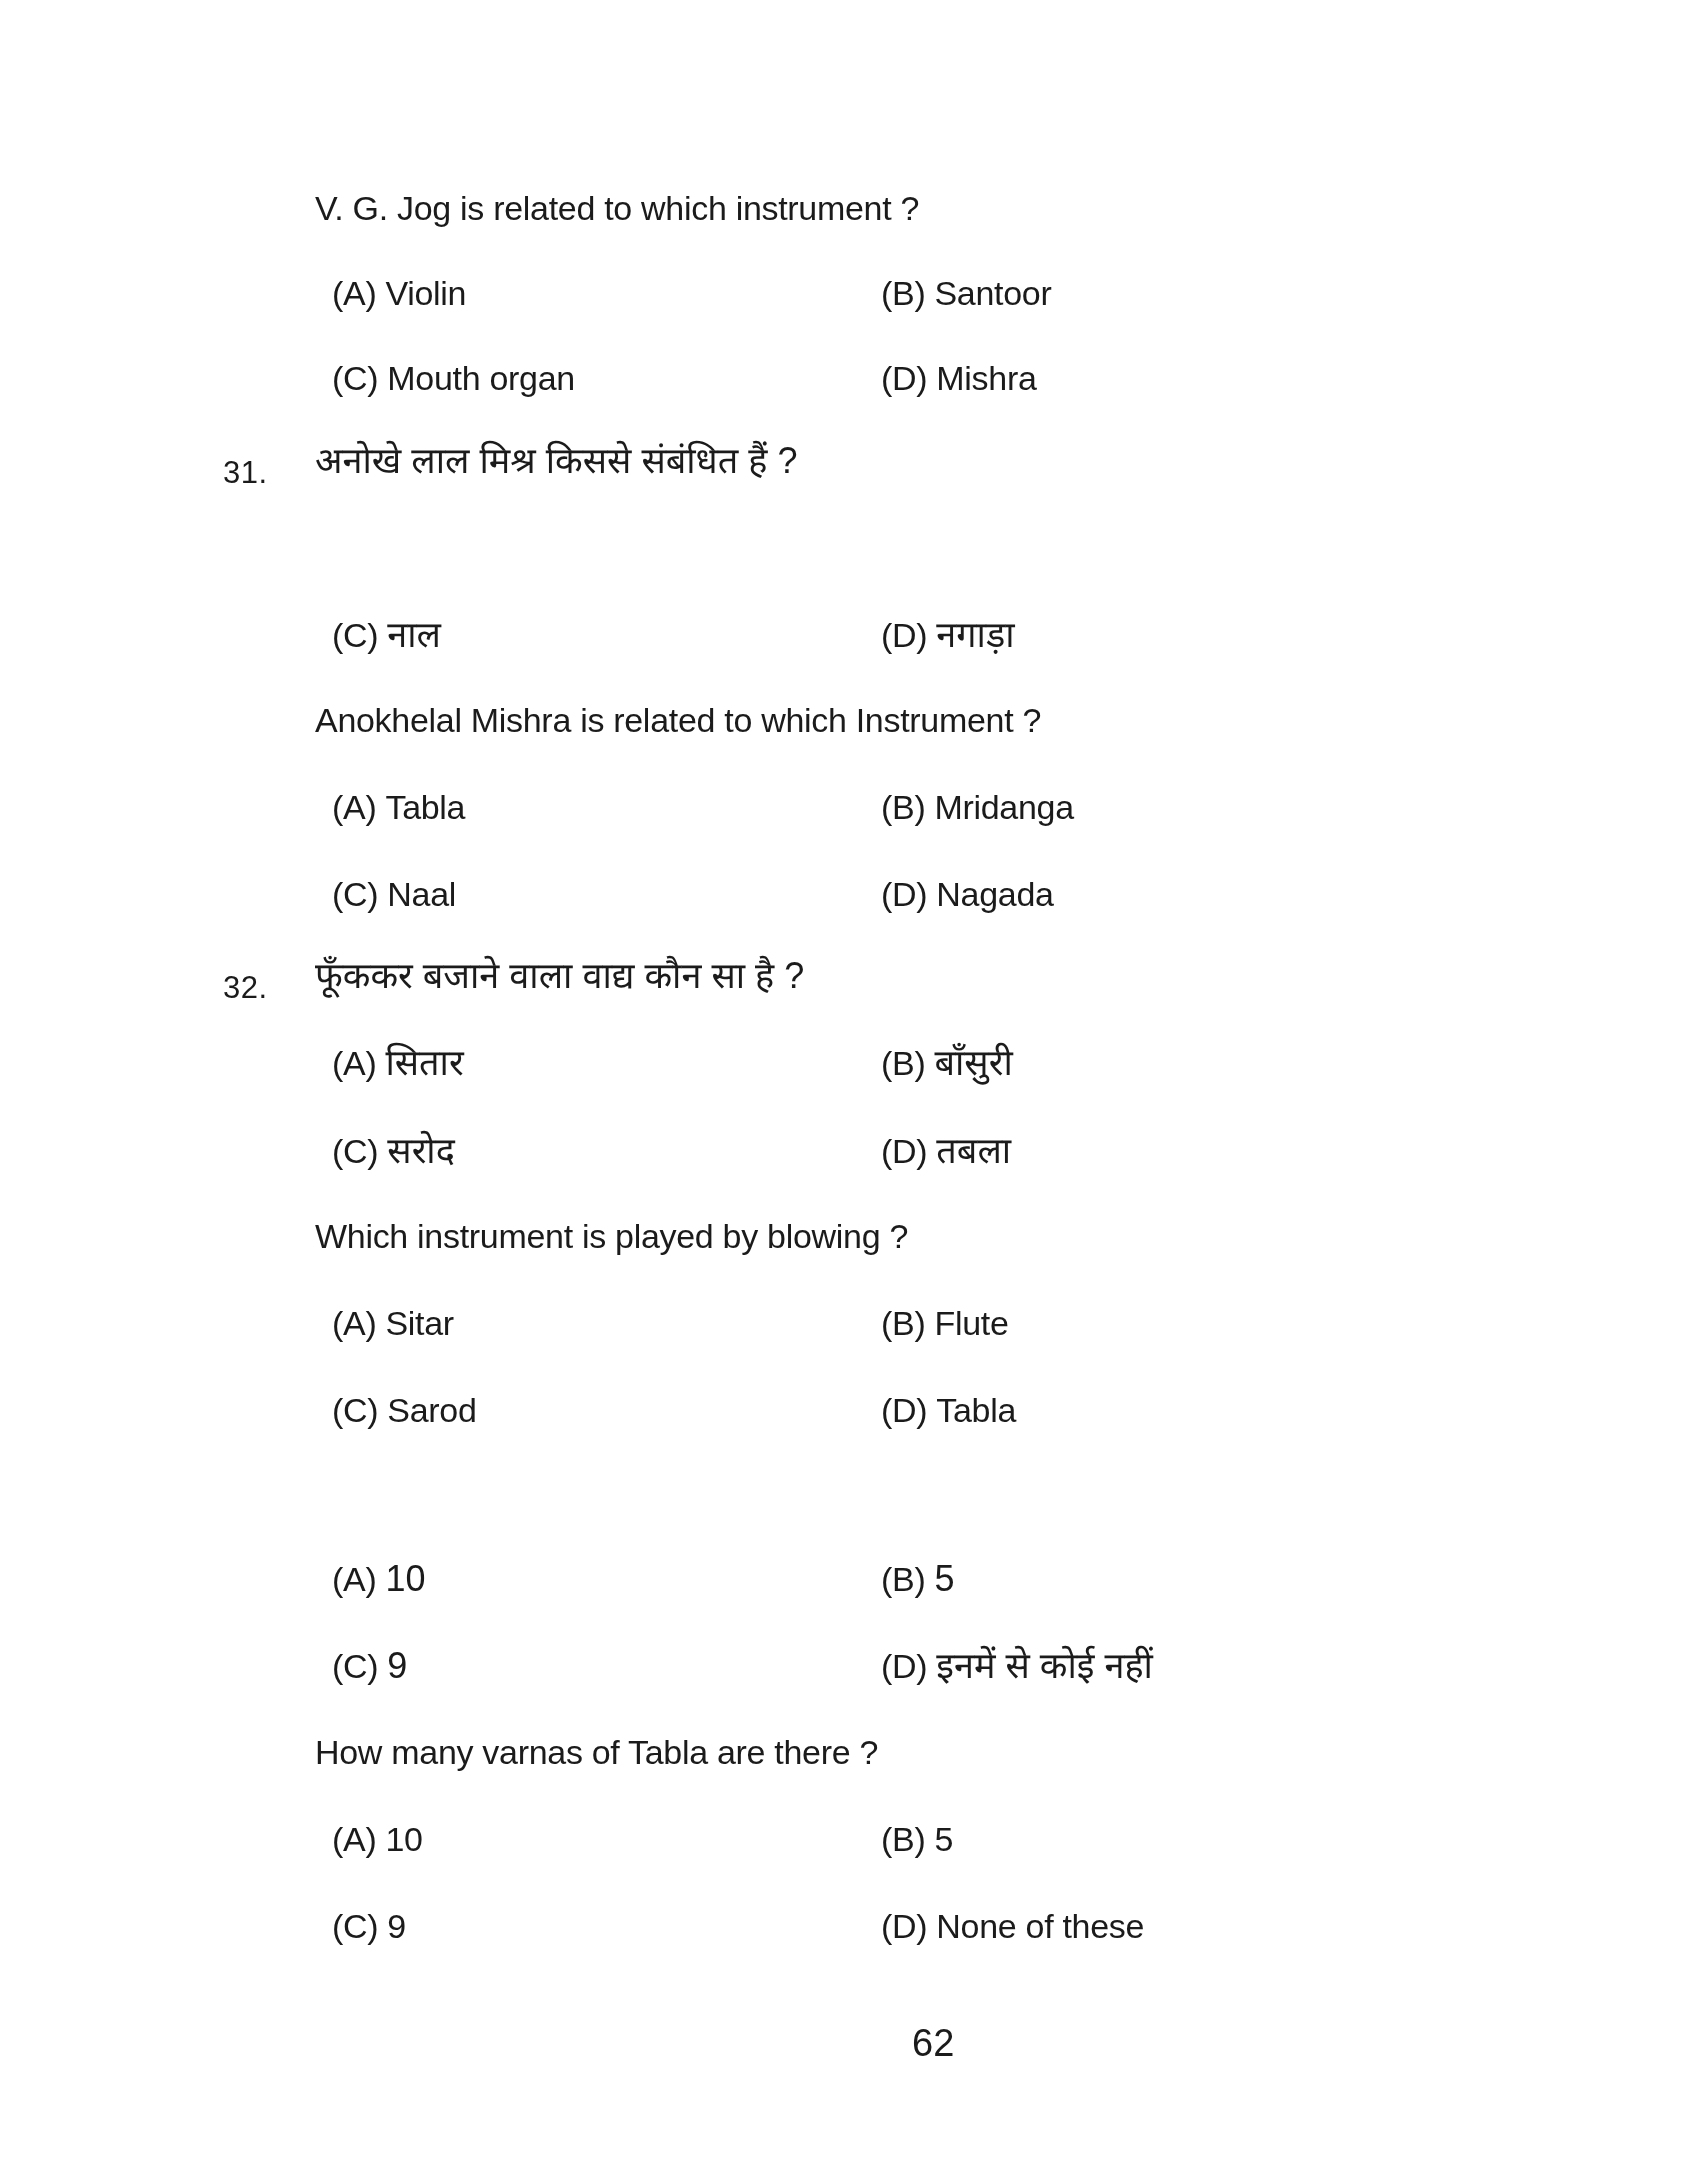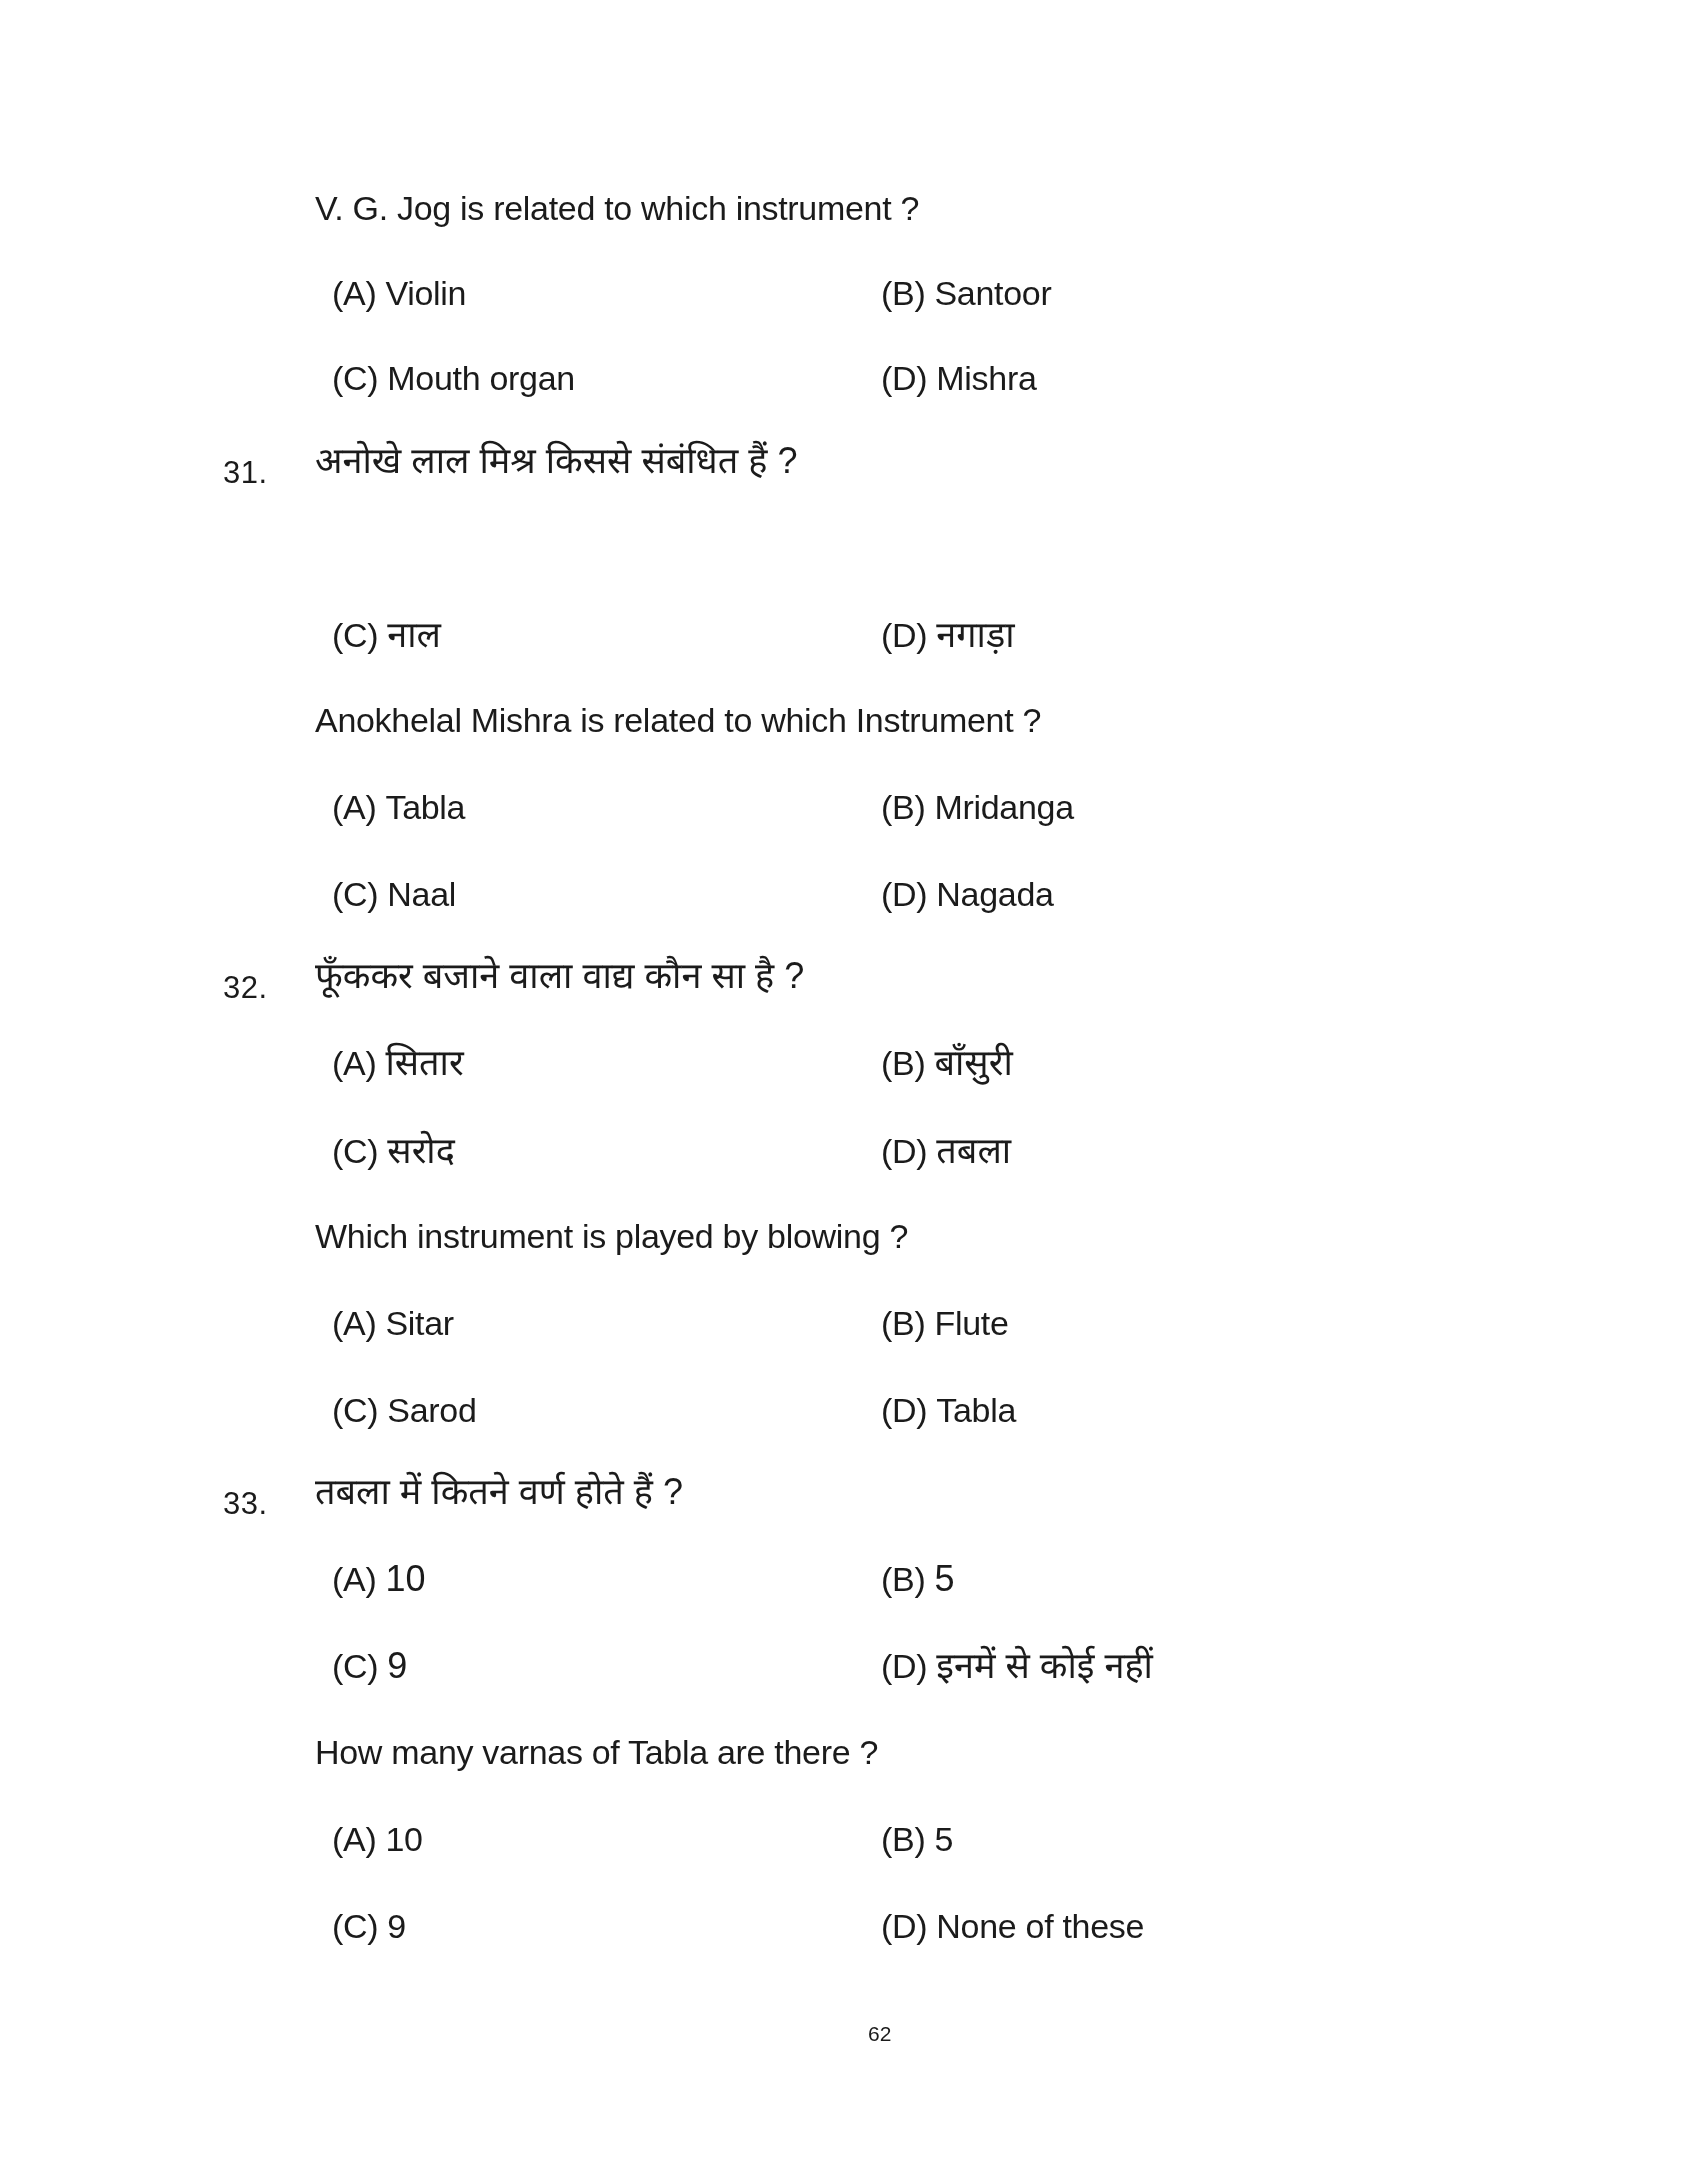--- a/index.html
+++ b/index.html
@@ -40,22 +40,22 @@
     left: 223px;
     top: 15px;
     font-size: 31px;
     letter-spacing: 0.5px;
   }
   .qtext { left: 315px; }
   .colA  { left: 315px; margin-left: 17px; }
   .colB  { left: 881px; }
   .opt .lbl { margin-right: 9px; }
   .pagenum {
-    left: 868px;
-    font-size: 21px;
+    left: 912px;
+    font-size: 38px;
   }
 </style>
 </head>
 <body>
 
 <div class="page">
 
   <div class="line" style="top:189px">
     <span class="qtext en">V. G. Jog is related to which instrument ?</span>
   </div>
@@ -107,24 +107,20 @@
   </div>
   <div class="line" style="top:1304px">
     <span class="opt colA en"><span class="lbl">(A)</span><span>Sitar</span></span>
     <span class="opt colB en"><span class="lbl">(B)</span><span>Flute</span></span>
   </div>
   <div class="line" style="top:1391px">
     <span class="opt colA en"><span class="lbl">(C)</span><span>Sarod</span></span>
     <span class="opt colB en"><span class="lbl">(D)</span><span>Tabla</span></span>
   </div>
 
-  <div class="line" style="top:1471px">
-    <span class="qnum">33.</span>
-    <span class="qtext hi">तबला में कितने वर्ण होते हैं ?</span>
-  </div>
   <div class="line" style="top:1558px">
     <span class="opt colA hi"><span class="lbl en">(A)</span><span>10</span></span>
     <span class="opt colB hi"><span class="lbl en">(B)</span><span>5</span></span>
   </div>
   <div class="line" style="top:1645px">
     <span class="opt colA hi"><span class="lbl en">(C)</span><span>9</span></span>
     <span class="opt colB hi"><span class="lbl en">(D)</span><span>इनमें से कोई नहीं</span></span>
   </div>
 
   <div class="line" style="top:1733px">

